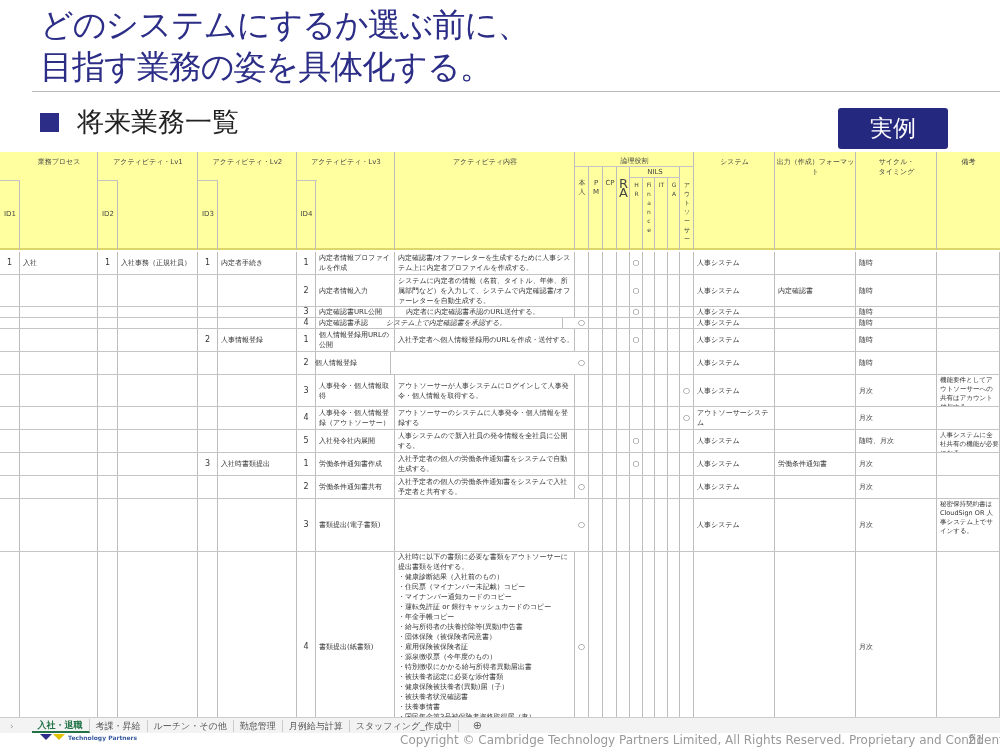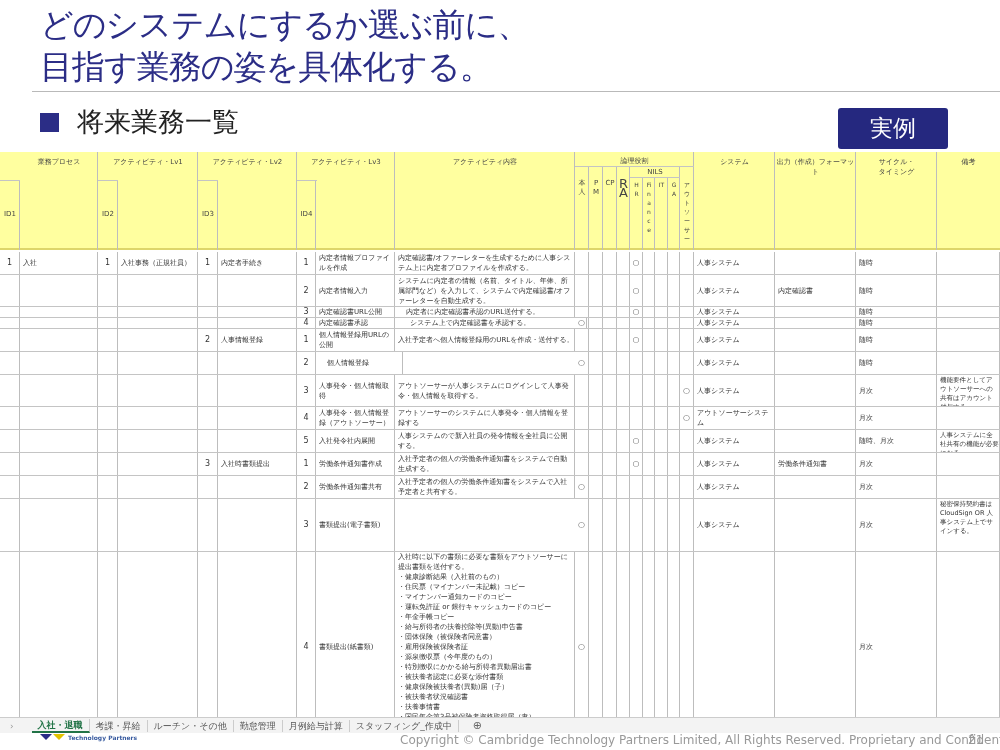--- a/index.html
+++ b/index.html
@@ -265,21 +265,21 @@
       </div>
       <div class="cell txt" style="left:218px;width:79px;top:0;height:10px;">
         <span style="white-space:pre-line;"></span>
       </div>
       <div class="cell num" style="left:297px;width:19px;top:0;height:10px;">
         <span style="white-space:pre-line;">4</span>
       </div>
       <div class="cell txt" style="left:316px;width:79px;top:0;height:10px;">
         <span style="white-space:pre-line;">内定確認書承認</span>
       </div>
-      <div class="cell txt" style="left:407px;width:180px;top:0;height:10px;">
+      <div class="cell txt" style="left:383px;width:180px;top:0;height:10px;font-style:italic;">
         <span style="white-space:pre-line;">システム上で内定確認書を承認する。</span>
       </div>
       <div class="cell circ" style="left:575px;width:14px;top:0;height:10px;">○</div>
       <div class="cell circ" style="left:589px;width:14px;top:0;height:10px;"></div>
       <div class="cell circ" style="left:603px;width:14px;top:0;height:10px;"></div>
       <div class="cell circ" style="left:617px;width:13px;top:0;height:10px;"></div>
       <div class="cell circ" style="left:630px;width:13px;top:0;height:10px;"></div>
       <div class="cell circ" style="left:643px;width:12px;top:0;height:10px;"></div>
       <div class="cell circ" style="left:655px;width:13px;top:0;height:10px;"></div>
       <div class="cell circ" style="left:668px;width:12px;top:0;height:10px;"></div>
@@ -364,21 +364,21 @@
       </div>
       <div class="cell num" style="left:198px;width:20px;top:0;height:22px;">
         <span style="white-space:pre-line;"></span>
       </div>
       <div class="cell txt" style="left:218px;width:79px;top:0;height:22px;">
         <span style="white-space:pre-line;"></span>
       </div>
       <div class="cell num" style="left:297px;width:19px;top:0;height:22px;">
         <span style="white-space:pre-line;">2</span>
       </div>
-      <div class="cell txt" style="left:324px;width:79px;top:0;height:22px;align-items:center;">
+      <div class="cell txt" style="left:312px;width:79px;top:0;height:22px;align-items:center;">
         <span style="white-space:pre-line;">個人情報登録</span>
       </div>
       <div class="cell circ" style="left:575px;width:14px;top:0;height:22px;">○</div>
       <div class="cell circ" style="left:589px;width:14px;top:0;height:22px;"></div>
       <div class="cell circ" style="left:603px;width:14px;top:0;height:22px;"></div>
       <div class="cell circ" style="left:617px;width:13px;top:0;height:22px;"></div>
       <div class="cell circ" style="left:630px;width:13px;top:0;height:22px;"></div>
       <div class="cell circ" style="left:643px;width:12px;top:0;height:22px;"></div>
       <div class="cell circ" style="left:655px;width:13px;top:0;height:22px;"></div>
       <div class="cell circ" style="left:668px;width:12px;top:0;height:22px;"></div>

